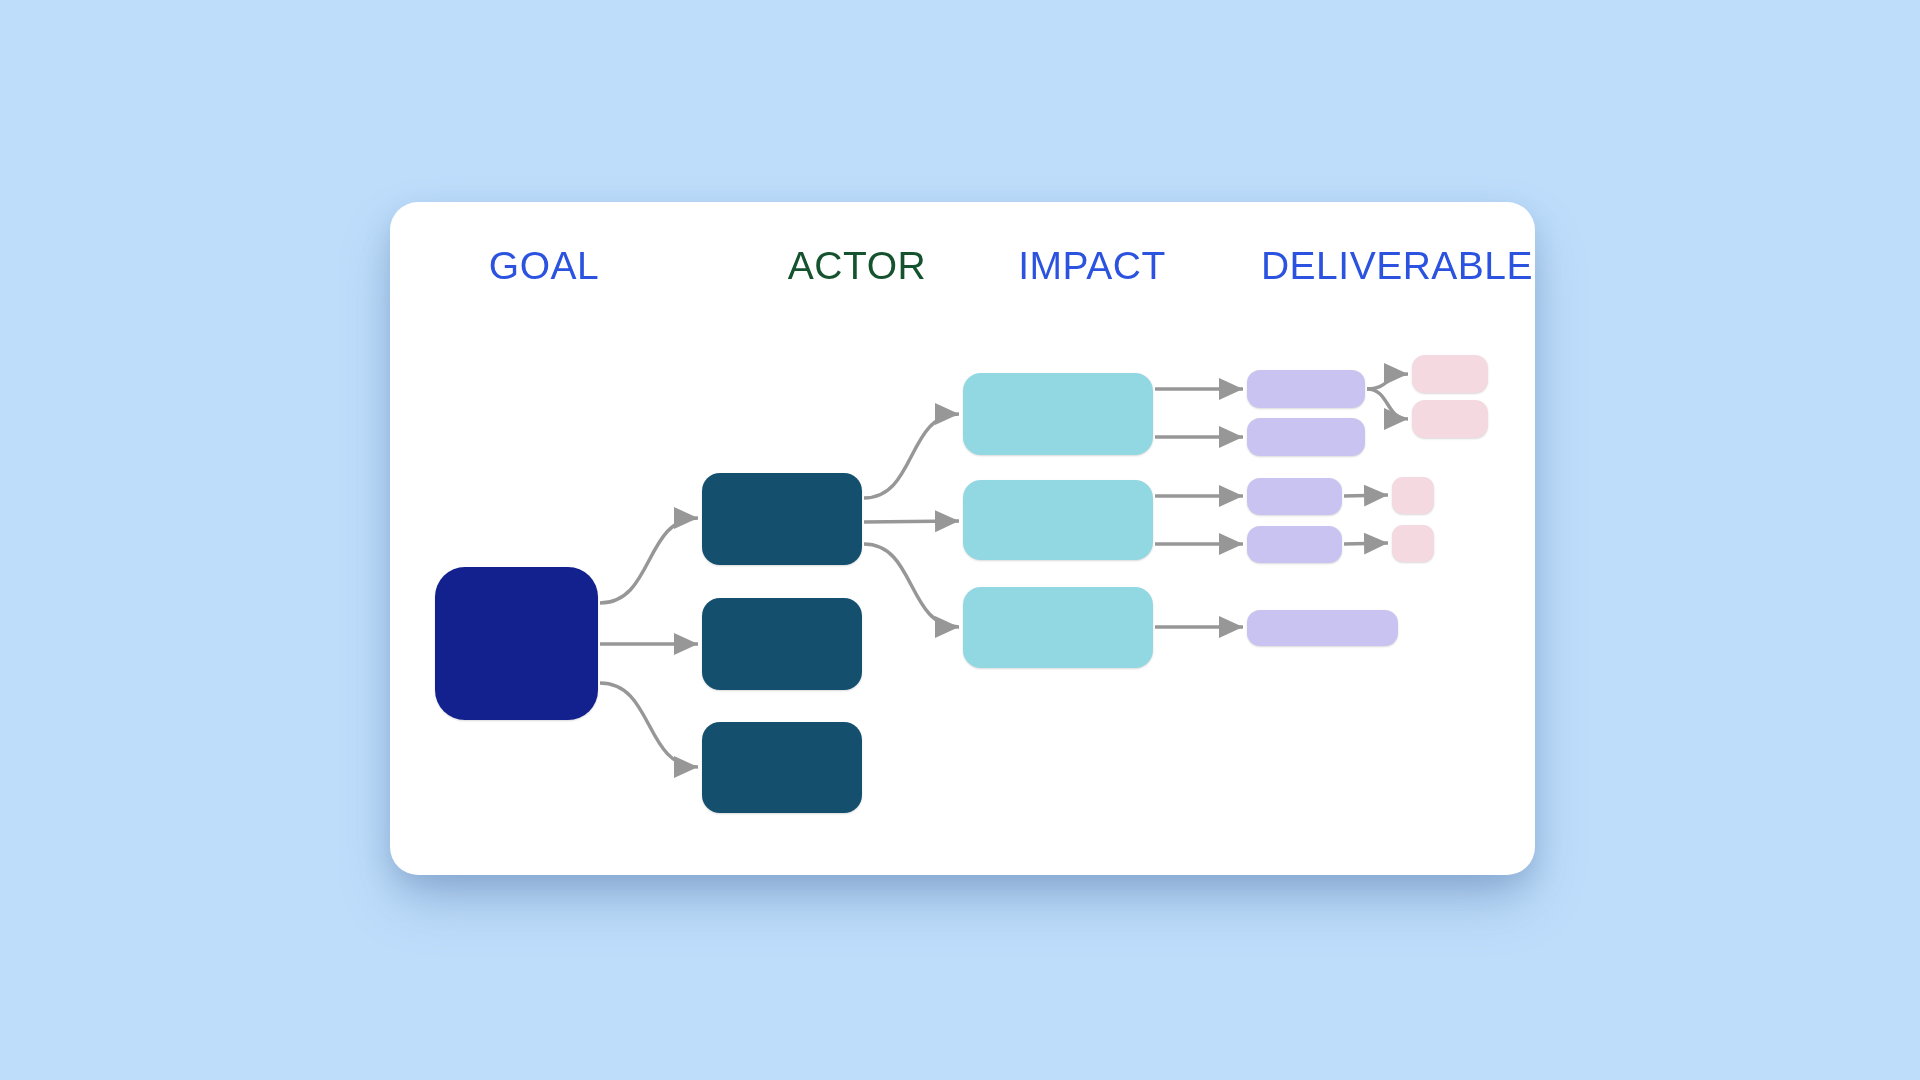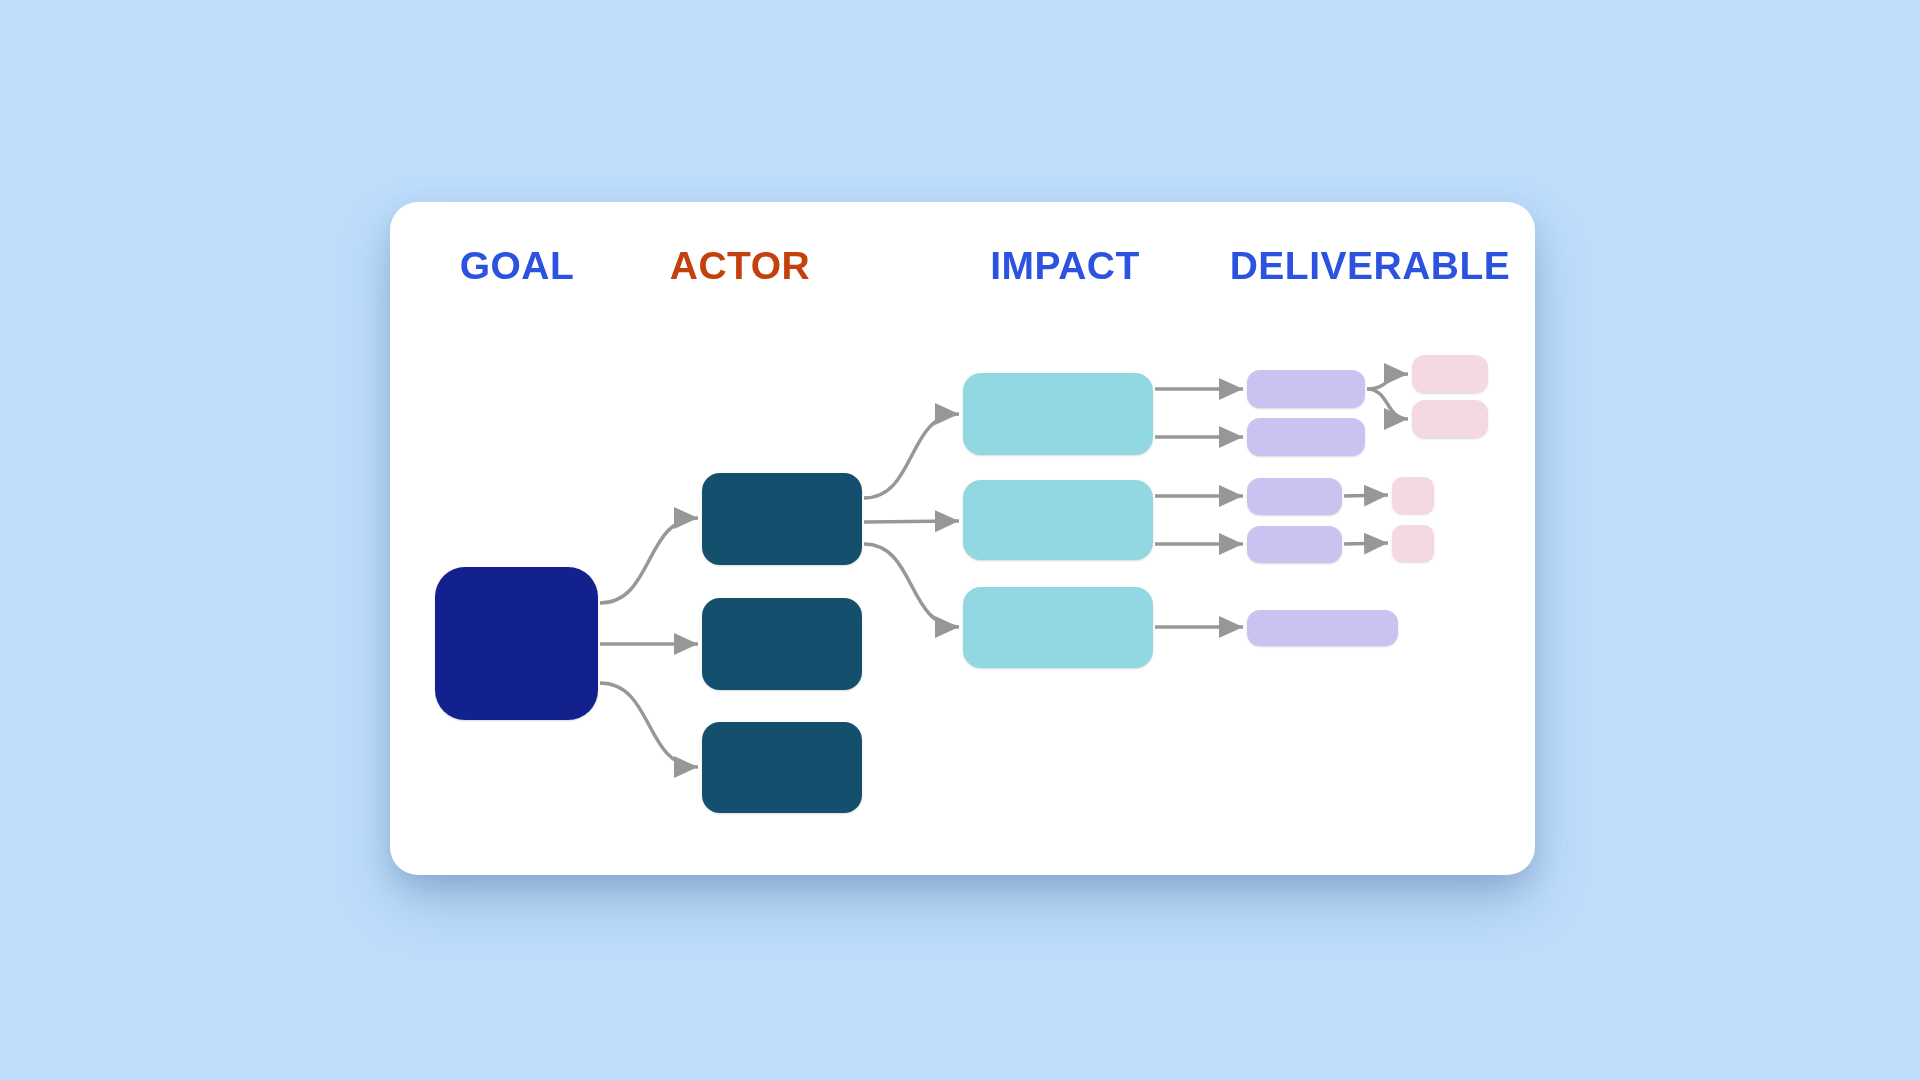--- a/index.html
+++ b/index.html
@@ -14,24 +14,25 @@
     border-radius: 28px;
     box-shadow: 0 28px 55px -8px rgba(88, 123, 170, 0.45),
                 0 10px 25px rgba(110, 145, 190, 0.30);
   }
 
   .col-header {
     position: absolute;
     top: 246px;
     transform: translateX(-50%);
     font-size: 39px;
-    font-weight: bold;
+    font-weight: normal;
     letter-spacing: 0.5px;
     line-height: 39px;
     white-space: nowrap;
+    margin-left: 27px;
   }
 
   #node-layer { position: absolute; inset: 0; }
   .node {
     position: absolute;
     box-shadow: 0 1px 2px rgba(0,0,0,0.15);
   }
 
   #edge-layer {
     position: absolute;
@@ -39,21 +40,21 @@
     width: 1920px; height: 1080px;
     pointer-events: none;
   }
 </style>
 </head>
 <body style="background: rgb(190, 221, 251);">
 
 <div class="card" style="background: rgb(255, 255, 255);"></div>
 
 <span class="col-header" style="left: 517px; color: rgb(43, 83, 224);">GOAL</span>
-<span class="col-header" style="left: 740px; color: #c2410c;">ACTOR</span>
+<span class="col-header" style="left: 830px; color: #14532d;">ACTOR</span>
 <span class="col-header" style="left: 1065px; color: rgb(43, 83, 224); text-align: right;">IMPACT</span>
 <span class="col-header" style="left: 1370px; color: rgb(43, 83, 224); text-align: right;">DELIVERABLE</span>
 
 <svg id="edge-layer" xmlns="http://www.w3.org/2000/svg" viewBox="0 0 1920 1080">
     <defs>
       <marker id="arrowhead" markerUnits="userSpaceOnUse" markerWidth="25" markerHeight="23" refX="24" refY="11" orient="auto">
         <path d="M0,0 L24,11 L0,22 Z" fill="#979797"></path>
       </marker>
     </defs>
     <path d="M600,603 C653.9,603 644.1,518 698,518" fill="none" stroke="#979797" stroke-width="3.5" marker-end="url(#arrowhead)"></path>

